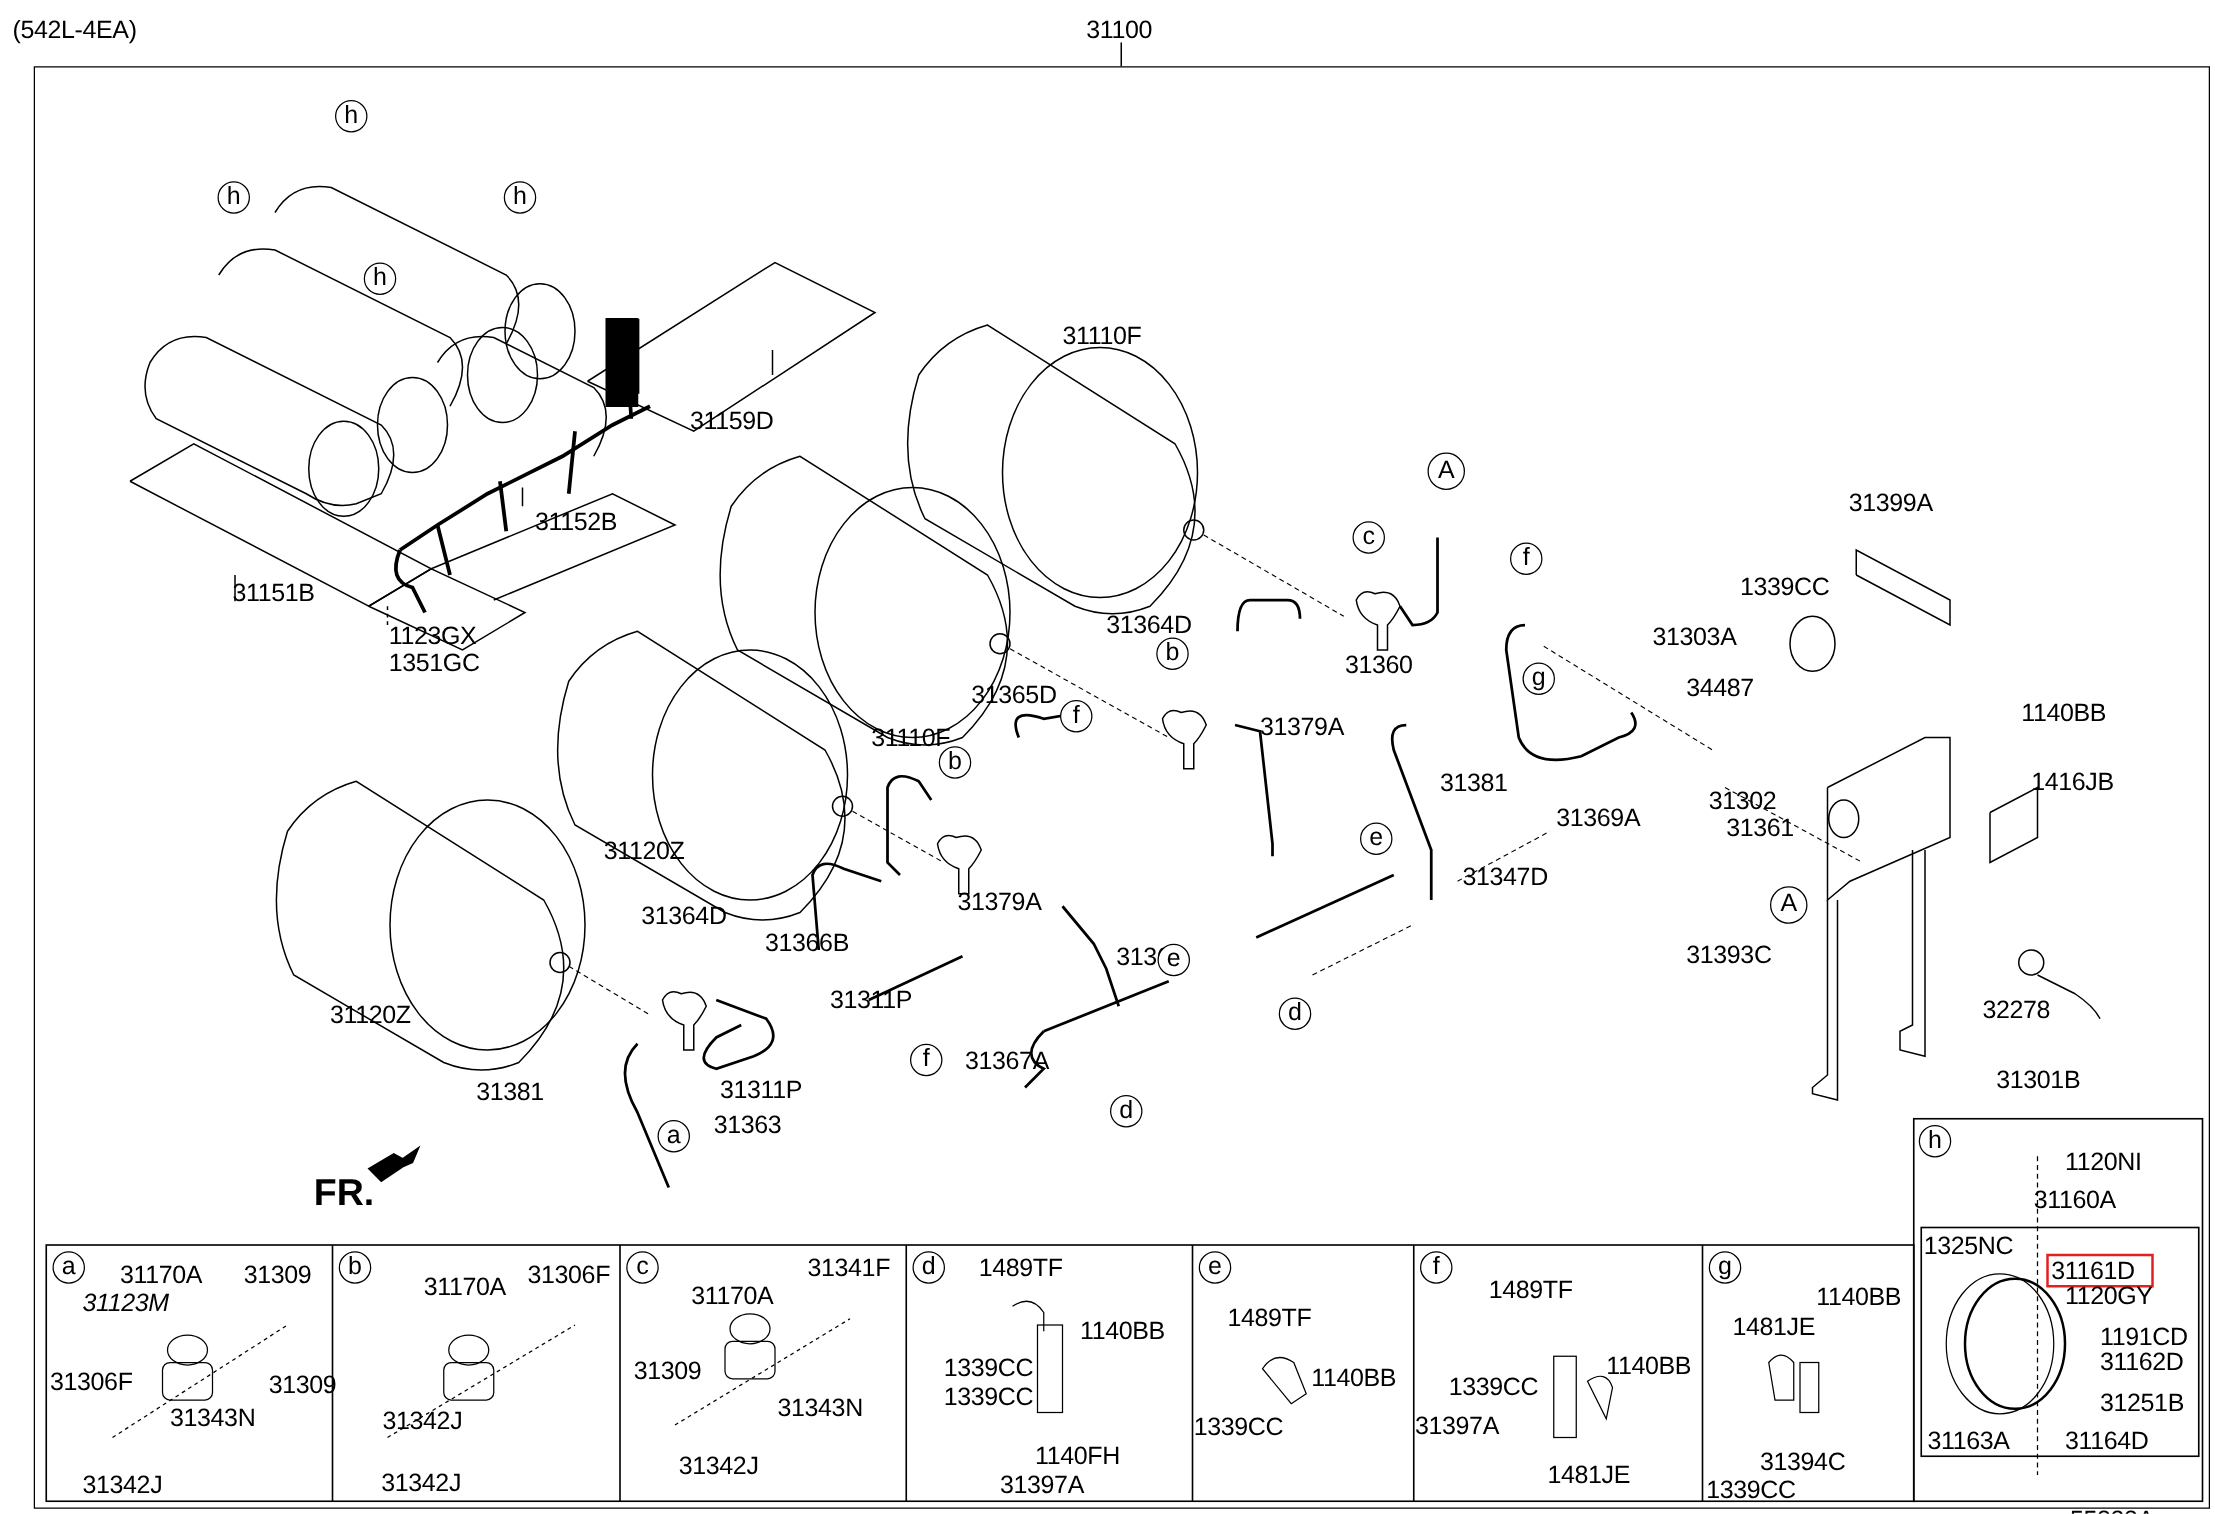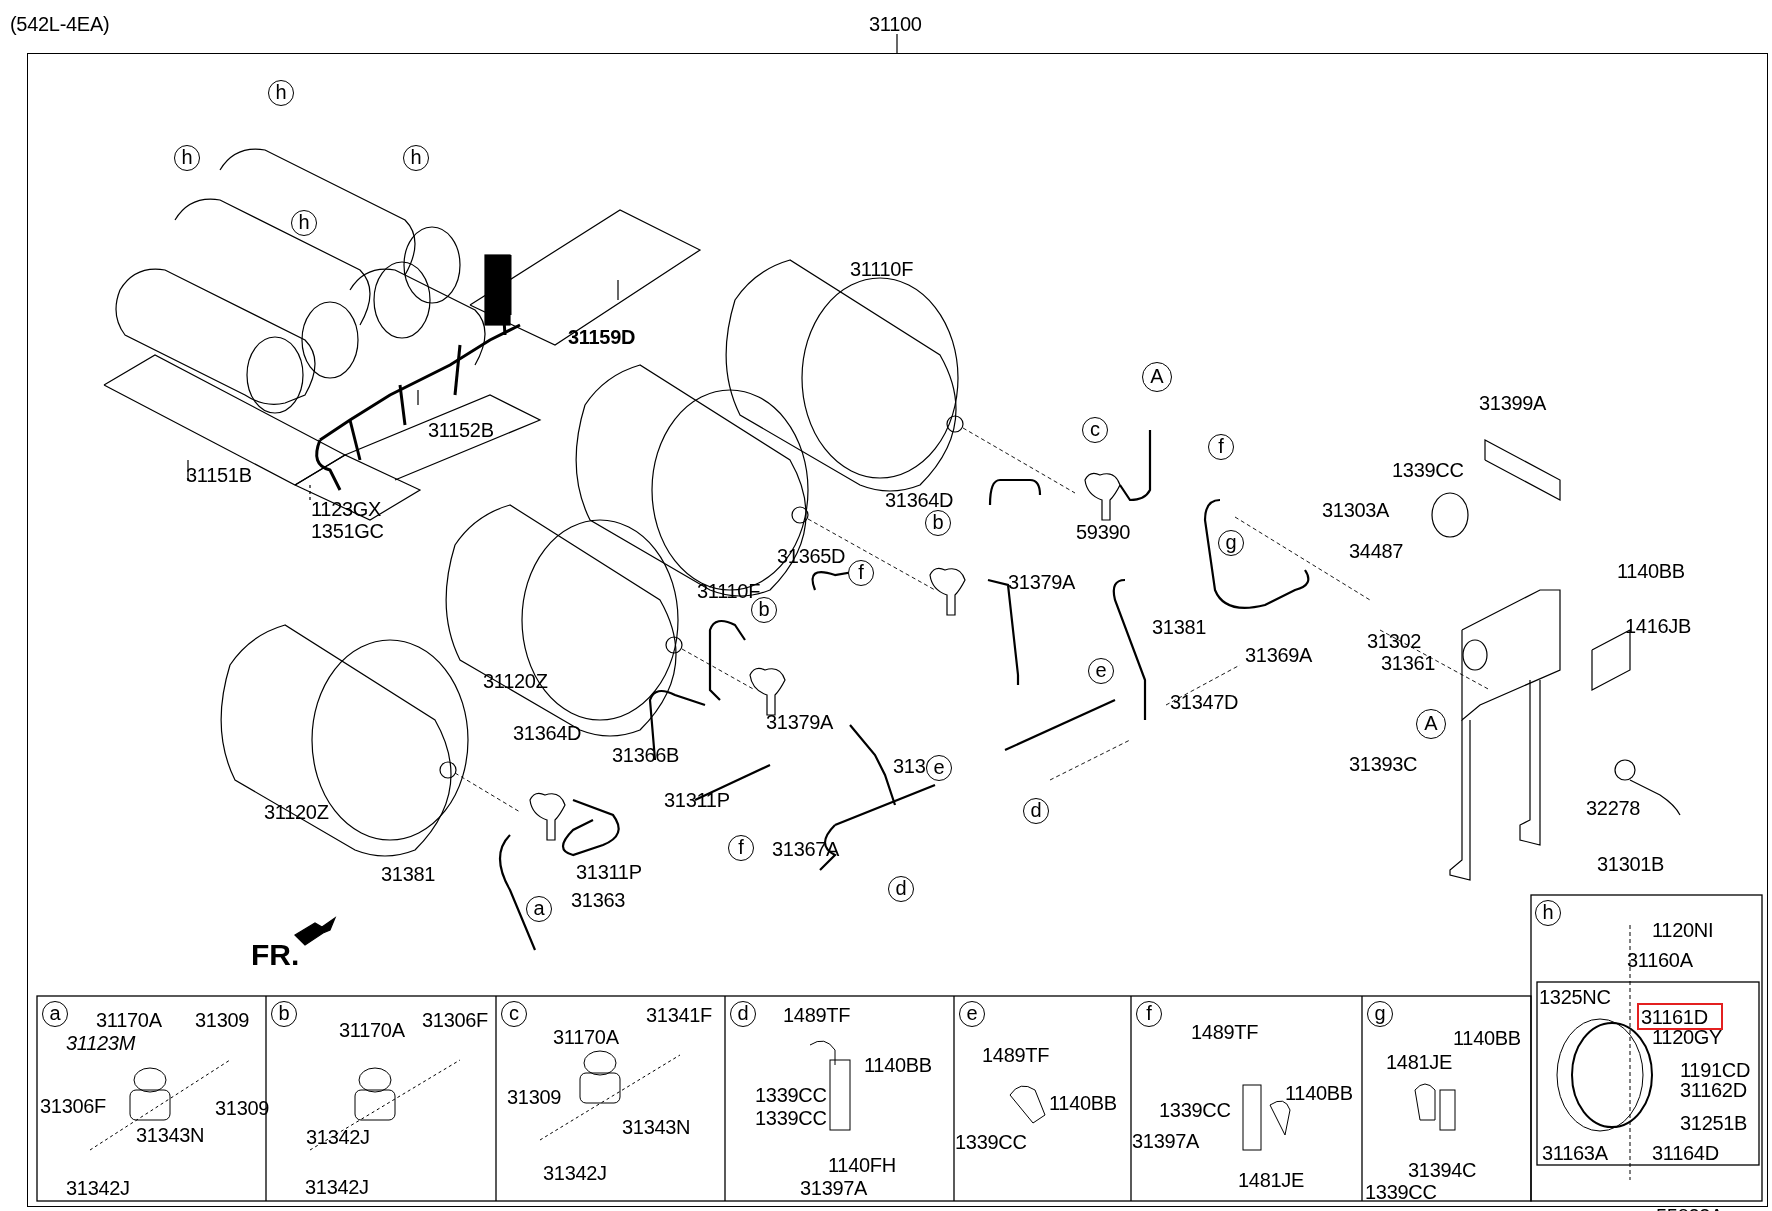--- a/index.html
+++ b/index.html
@@ -162,34 +162,34 @@
       <rect x="1440" y="1090" width="15" height="40"></rect>
 
     <ellipse cx="1600" cy="1075" rx="43" ry="56"></ellipse>
     <ellipse cx="1612" cy="1075" rx="40" ry="52" stroke-width="2"></ellipse>
     <line x1="1630" y1="925" x2="1630" y2="1180" stroke-dasharray="4,3"></line>
   </g>
 
   <polygon points="295,935 315,923 322,927 335,918 330,930 323,933 305,945" fill="#000"></polygon>
 </svg>
 
-<div class="lbl" style="left:568px;top:327px;font-weight:bold;">31159D</div>
-<div class="lbl" style="left:428px;top:420px;">31152B</div>
+<div class="lbl" style="left:552px;top:327px;">31159D</div>
+<div class="lbl" style="left:428px;top:408px;">31152B</div>
 <div class="lbl" style="left:158px;top:465px;margin-left:28px;">31151B</div>
 <div class="lbl" style="left:311px;top:499px;">1123GX</div>
 <div class="lbl" style="left:311px;top:521px;">1351GC</div>
 
 <div class="lbl" style="left:850px;top:259px;">31110F</div>
 <div class="lbl" style="left:697px;top:581px;">31110F</div>
 <div class="lbl" style="left:483px;top:671px;">31120Z</div>
 <div class="lbl" style="left:264px;top:802px;">31120Z</div>
 
 <div class="lbl" style="left:885px;top:490px;">31364D</div>
 <div class="lbl" style="left:777px;top:546px;">31365D</div>
-<div class="lbl" style="left:1076px;top:522px;">59390</div>
+<div class="lbl" style="left:1076px;top:522px;">31360</div>
 <div class="lbl" style="left:1008px;top:572px;">31379A</div>
 <div class="lbl" style="left:1152px;top:617px;">31381</div>
 <div class="lbl" style="left:1245px;top:645px;">31369A</div>
 <div class="lbl" style="left:1170px;top:692px;">31347D</div>
 
 <div class="lbl" style="left:513px;top:723px;">31364D</div>
 <div class="lbl" style="left:766px;top:712px;">31379A</div>
 <div class="lbl" style="left:612px;top:745px;">31366B</div>
 <div class="lbl" style="left:664px;top:790px;">31311P</div>
 <div class="lbl" style="left:893px;top:756px;">31361</div>

